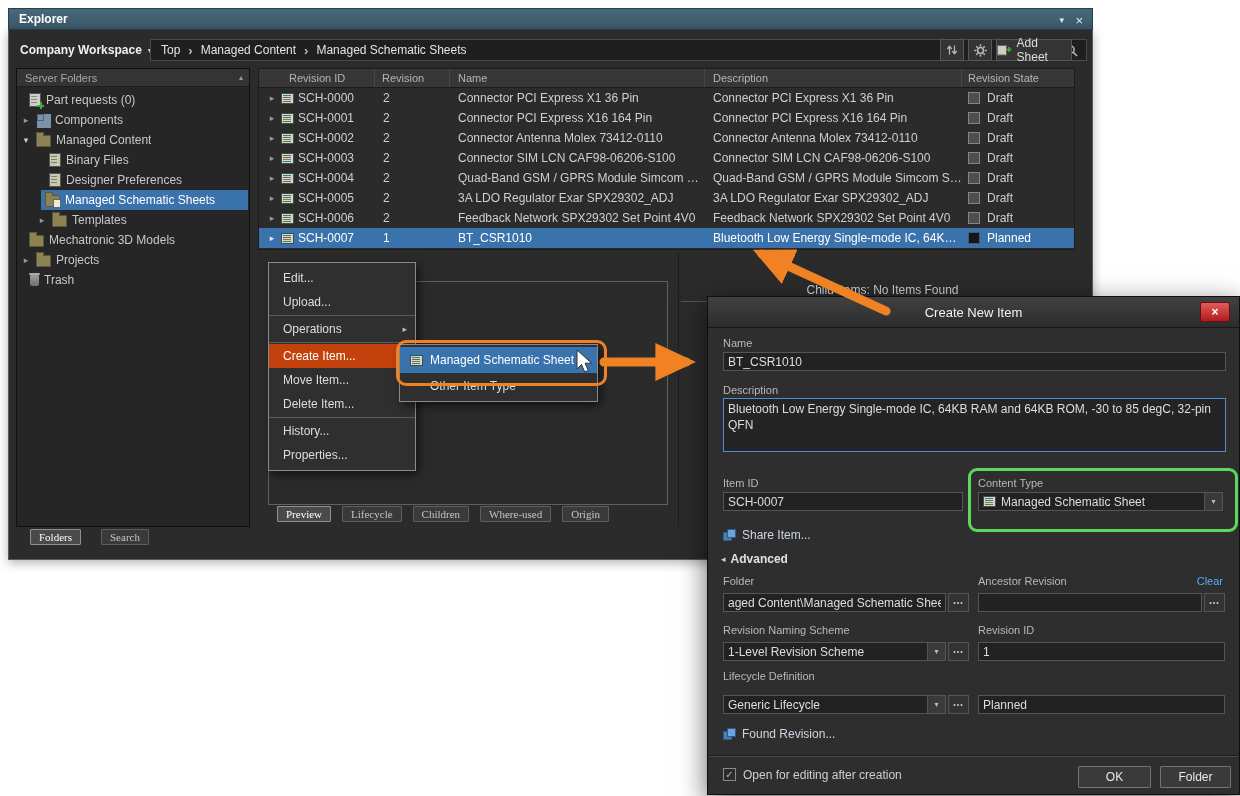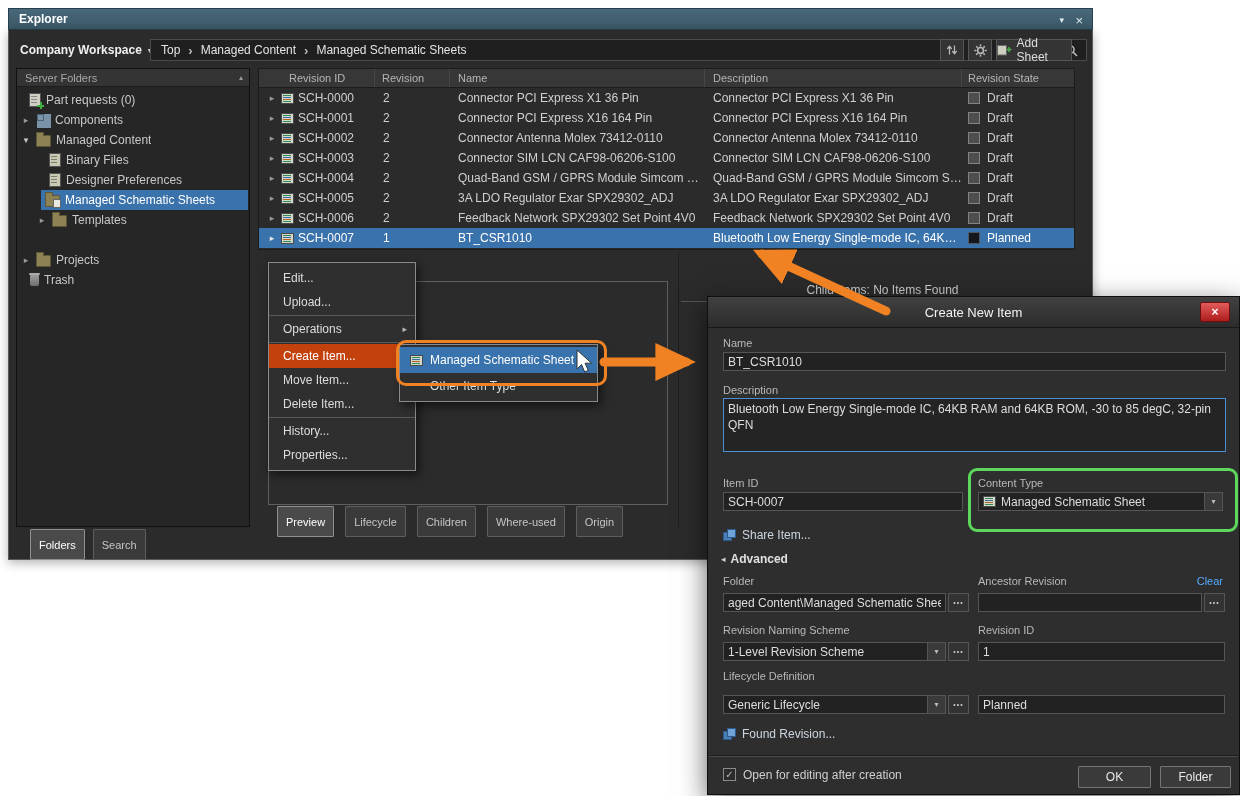--- a/index.html
+++ b/index.html
@@ -88,22 +88,22 @@
     overflow:hidden;white-space:nowrap;text-align:right;}
   .stbox{width:12px;height:12px;background:#4e4e4e;border:1px solid #848484;box-sizing:border-box;flex:0 0 12px;}
   .stbox.dark{background:#14181d;border-color:#4d5a66;}
   
   #prevbox{position:absolute;left:268px;top:281px;width:400px;height:224px;background:#2b2b2b;
     border:1px solid #5f5f5f;box-sizing:border-box;}
   #vdiv{position:absolute;left:678px;top:252px;width:1px;height:275px;background:#1e1e1e;}
   #childhdr{position:absolute;left:690px;top:283px;width:385px;text-align:center;color:#cfcfcf;font-size:12px;}
   #childline{position:absolute;left:681px;top:301px;width:394px;height:1px;background:#555;}
   .tabrow{position:absolute;display:flex;gap:11px;}
-  .ptab{height:31px;background:#3a3a3a;border:1px solid #5e5e5e;color:#c5c5c5;font-size:11px;
-    padding:0 8px;display:flex;align-items:center;border-radius:1px;box-sizing:border-box;}
+  .ptab{height:16px;background:#3a3a3a;border:1px solid #5e5e5e;color:#c5c5c5;font-size:11px;
+    padding:0 8px;display:flex;align-items:center;border-radius:1px;box-sizing:border-box;font-family:Liberation Serif, serif;}
   .ptab.on{background:#4a4a4a;border-color:#8f8f8f;color:#fff;}
   
   #ctxmenu{position:absolute;left:268px;top:262px;width:148px;background:#2f2f2f;
     border:1px solid #8a8a8a;padding:3px 0;z-index:40;box-shadow:3px 4px 9px rgba(0,0,0,.55);box-sizing:border-box;}
   .mi{height:24px;display:flex;align-items:center;padding:0 8px 0 14px;font-size:12px;color:#ddd;}
   .mi .subarr{margin-left:auto;font-size:9px;color:#bbb;}
   .mi.hl{background:#c2410c;color:#fff;}
   .mi.hl .subarr{color:#fff;}
   .msep{height:1px;background:#5a5a5a;margin:1px 0;}
   #submenu{position:absolute;left:399px;top:344px;width:199px;background:#2f2f2f;
@@ -242,31 +242,35 @@
     <span class="selwrap">
       <span class="ico ico-folder ico-foldersheet"></span>
       <span class="tlbl">Managed Schematic Sheets</span>
     </span>
   </div>
   <div class="titem" style="top:210px;padding-left:20px">
     <span class="twisty">▸</span>
     <span class="ico ico-folder"></span>
     <span class="tlbl">Templates</span>
   </div>
+  <div class="titem" style="top:230px;padding-left:12px">
+    <span class="ico ico-folder"></span>
+    <span class="tlbl">Mechatronic 3D Models</span>
+  </div>
   <div class="titem" style="top:250px;padding-left:4px">
     <span class="twisty">▸</span>
     <span class="ico ico-folder"></span>
     <span class="tlbl">Projects</span>
   </div>
   <div class="titem" style="top:270px;padding-left:13px">
     <span class="ico ico-trash"></span>
     <span class="tlbl">Trash</span>
   </div>
 
-  <div class="tabrow" style="left:30px;top:529px;gap:8px">
+  <div class="tabrow" style="left:30px;top:529px;gap:20px">
     <div class="ptab on">
         <span>Folders</span>
       </div>
     <div class="ptab">
         <span>Search</span>
       </div>
   </div>
 
   <div id="tpanel"></div>
   <div class="thead">

